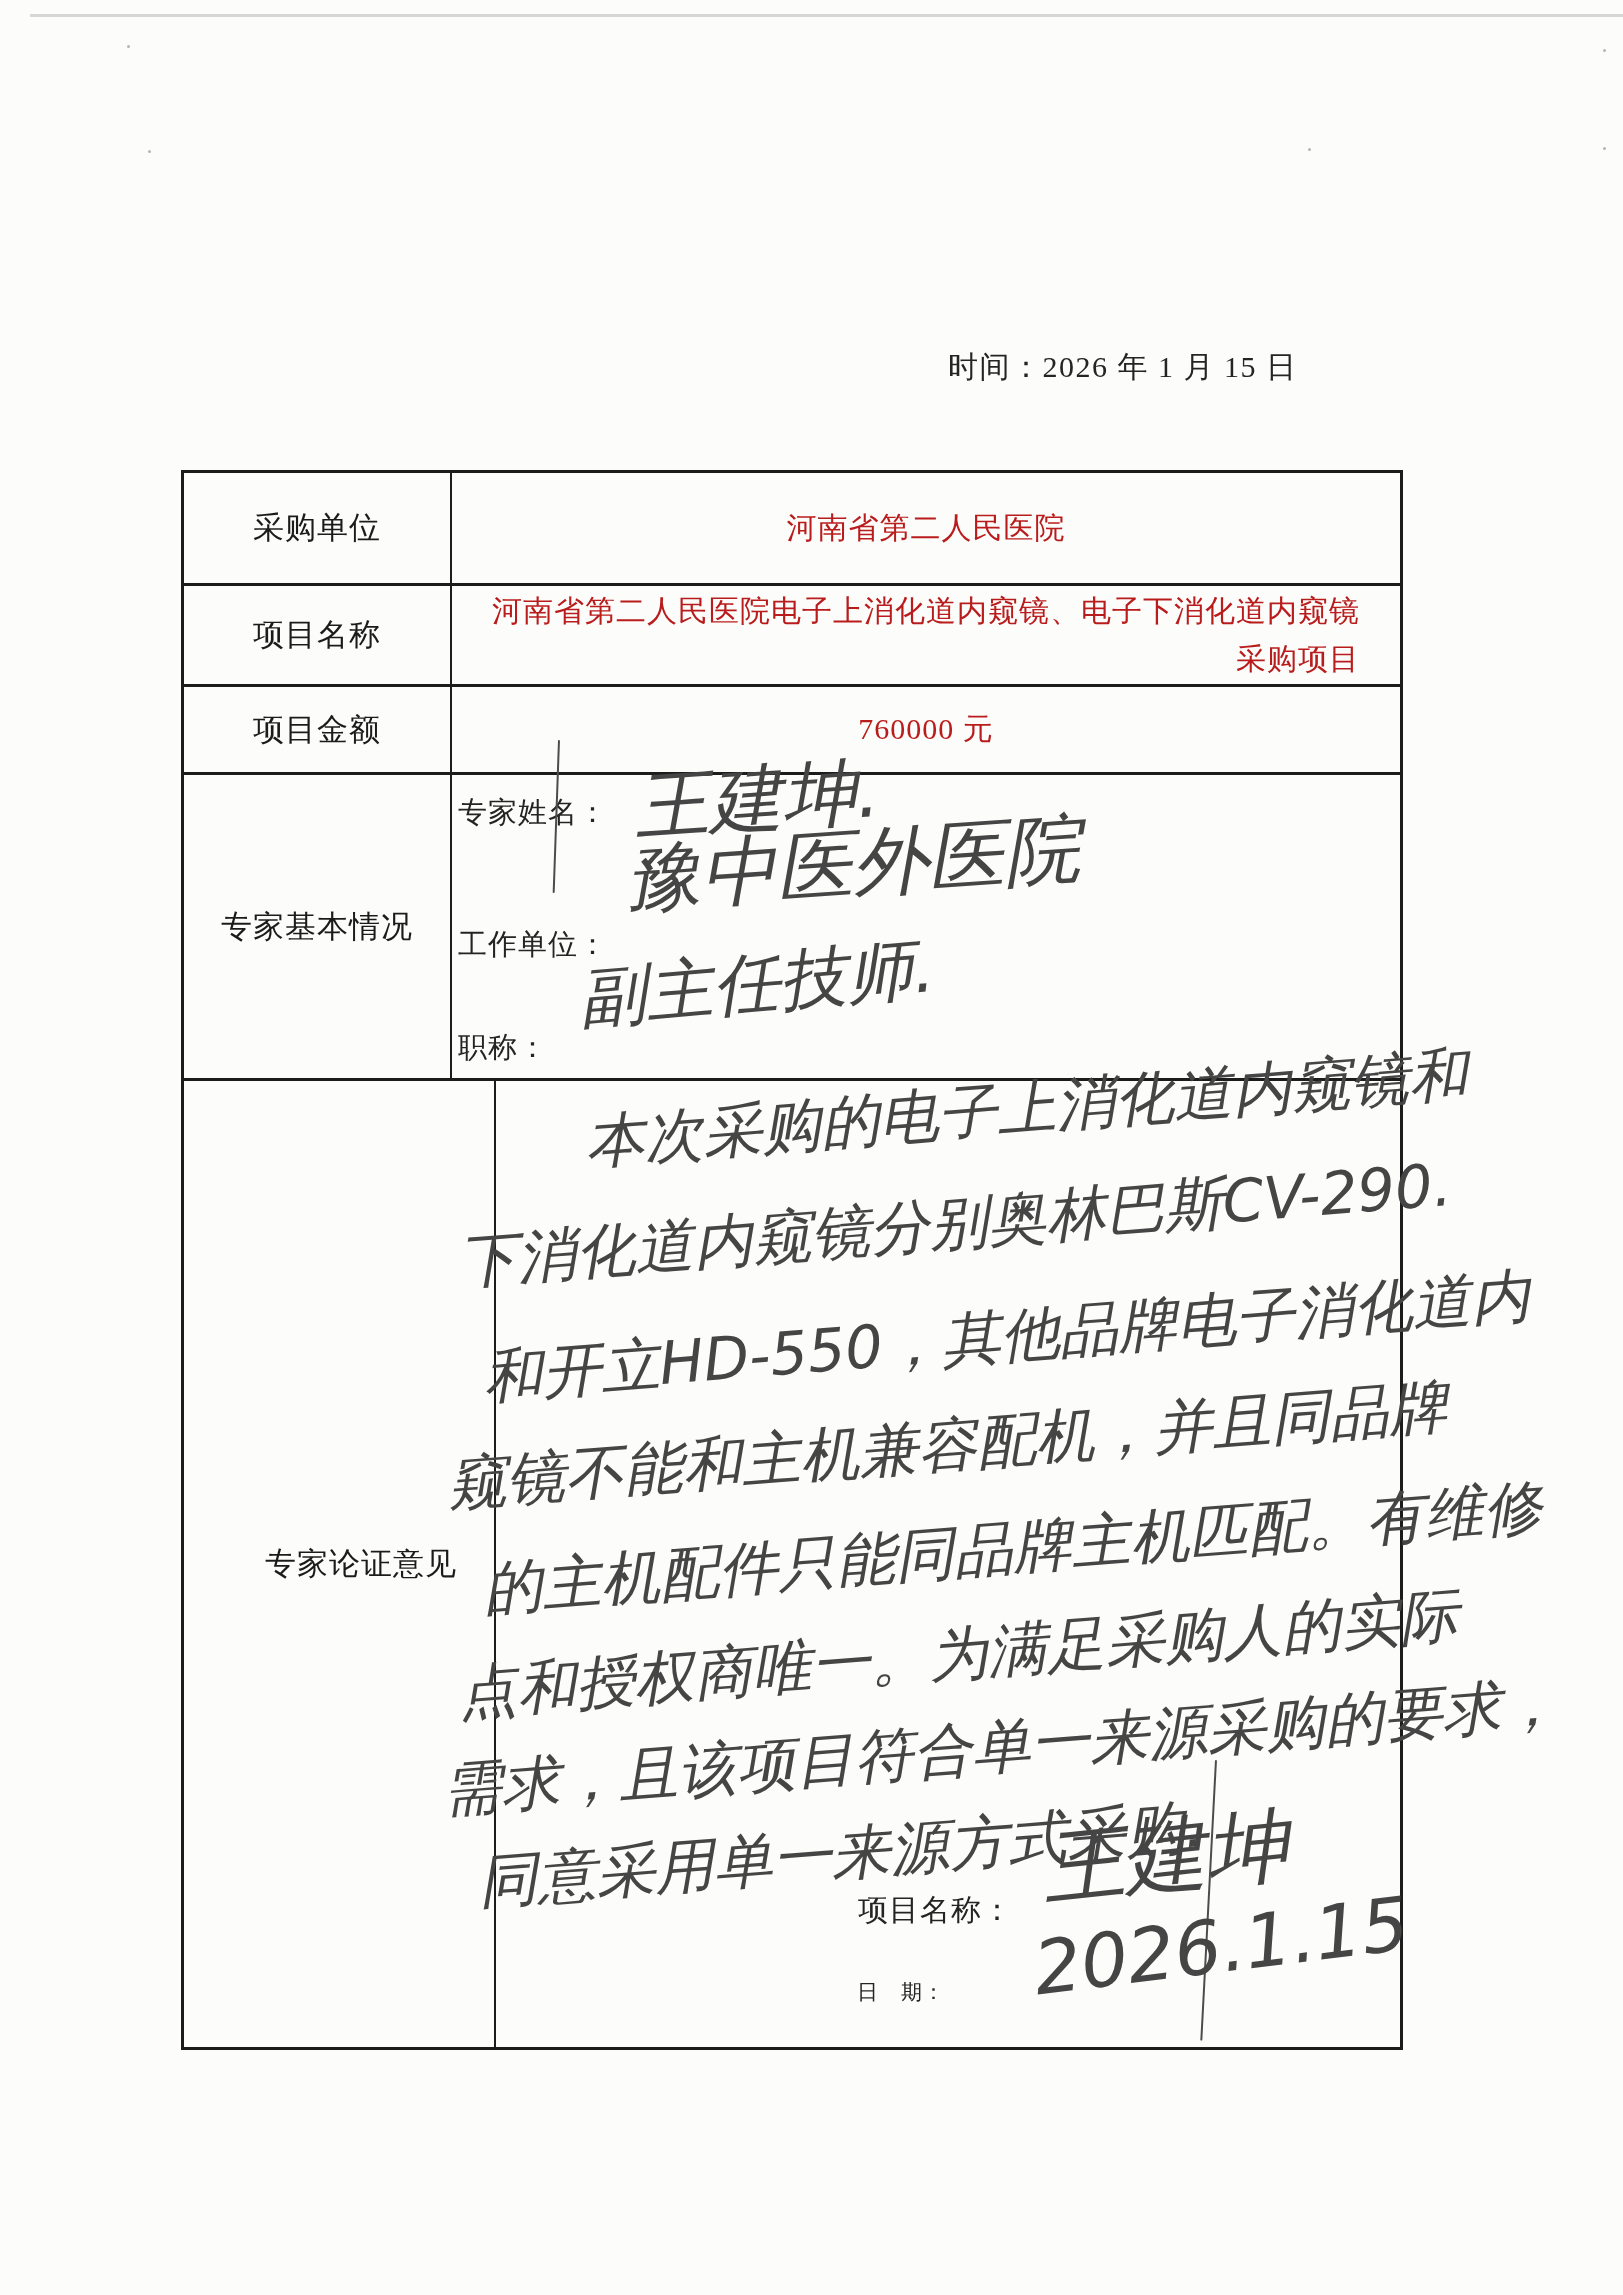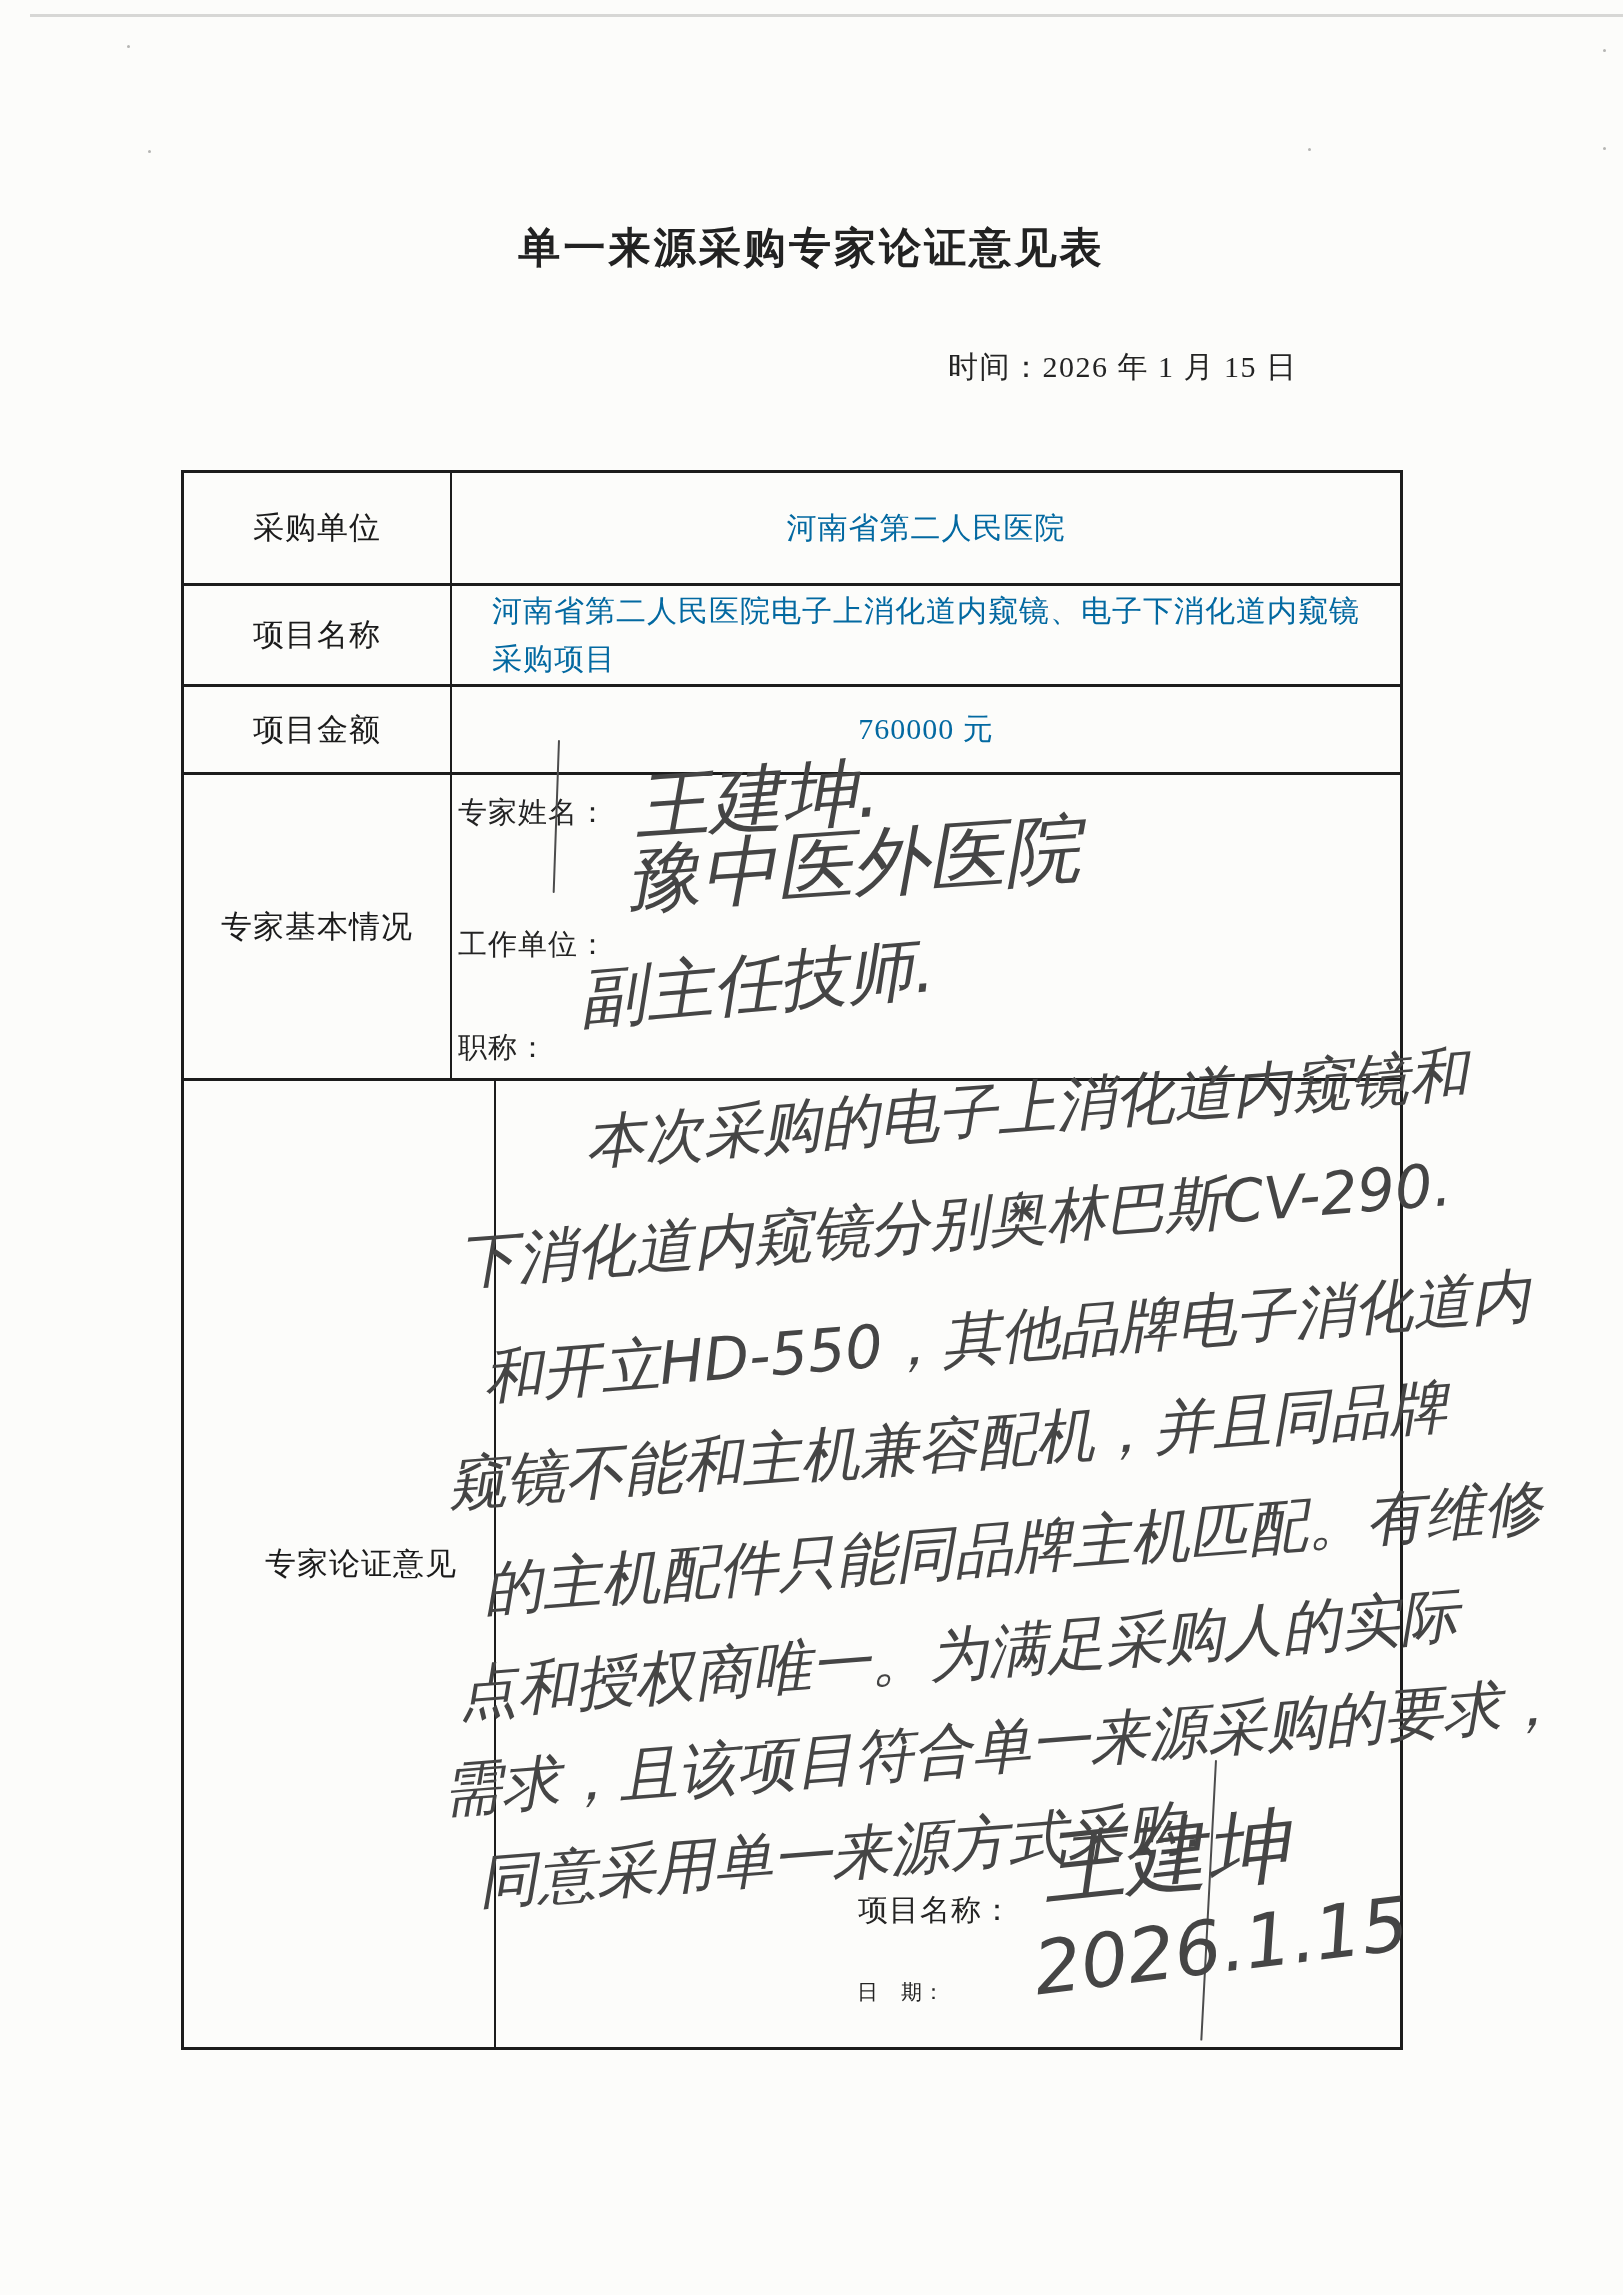--- a/index.html
+++ b/index.html
@@ -14,21 +14,21 @@
   
   .tbl{position:absolute;left:181px;top:470px;width:1222px;height:1580px;
        border:3.1px solid #1c1c1c;box-sizing:border-box;display:flex;flex-direction:column;}
   .row{display:flex;box-sizing:border-box;}
   .row + .row{border-top:3.1px solid #1c1c1c;}
   .cell-label{width:268px;flex:0 0 268px;border-right:2px solid #1c1c1c;box-sizing:border-box;
               display:flex;align-items:center;justify-content:center;
               font-family:"Liberation Sans", sans-serif;font-weight:400;font-size:31px;
               letter-spacing:1px;color:#1b1b1b;}
   .cell-value{flex:1;display:flex;align-items:center;justify-content:center;
-              font-size:30px;letter-spacing:1px;color:#0369a1;text-align:left;}
+              font-size:30px;letter-spacing:1px;color:#b91c1c;text-align:right;}
   .r1{height:110px;} .r2{height:101px;} .r3{height:88px;} .r4{height:306px;} .r5{flex:1;padding-left:44px;}
   .two-line{line-height:48px;}
   
   .field-label{position:absolute;font-size:29px;letter-spacing:1px;color:#242424;}
   
   .hw{position:absolute;font-family:"DejaVu Sans", sans-serif;font-style:italic;
       color:#454545;white-space:nowrap;transform-origin:left top;}
   .pen-stroke{position:absolute;width:2px;background:#4c4c4c;border-radius:1px;transform-origin:top;}
 </style>
 </head>
@@ -36,21 +36,20 @@
 
 <div class="page">
 
   <div class="scan-line"></div>
   <div class="speck" style="left:127px;top:45px;"></div>
   <div class="speck" style="left:148px;top:150px;"></div>
   <div class="speck" style="left:1308px;top:148px;"></div>
   <div class="speck" style="left:1603px;top:49px;"></div>
   <div class="speck" style="left:1603px;top:147px;"></div>
 
-  <h1 class="title">单一来源采购专家论证意见表</h1>
   <div class="time-line">时间：2026 年 1 月 15 日</div>
 
   <div class="tbl">
     <div class="row r1">
       <div class="cell-label">采购单位</div>
       <div class="cell-value">河南省第二人民医院</div>
     </div>
     <div class="row r2">
       <div class="cell-label">项目名称</div>
       <div class="cell-value two-line">

